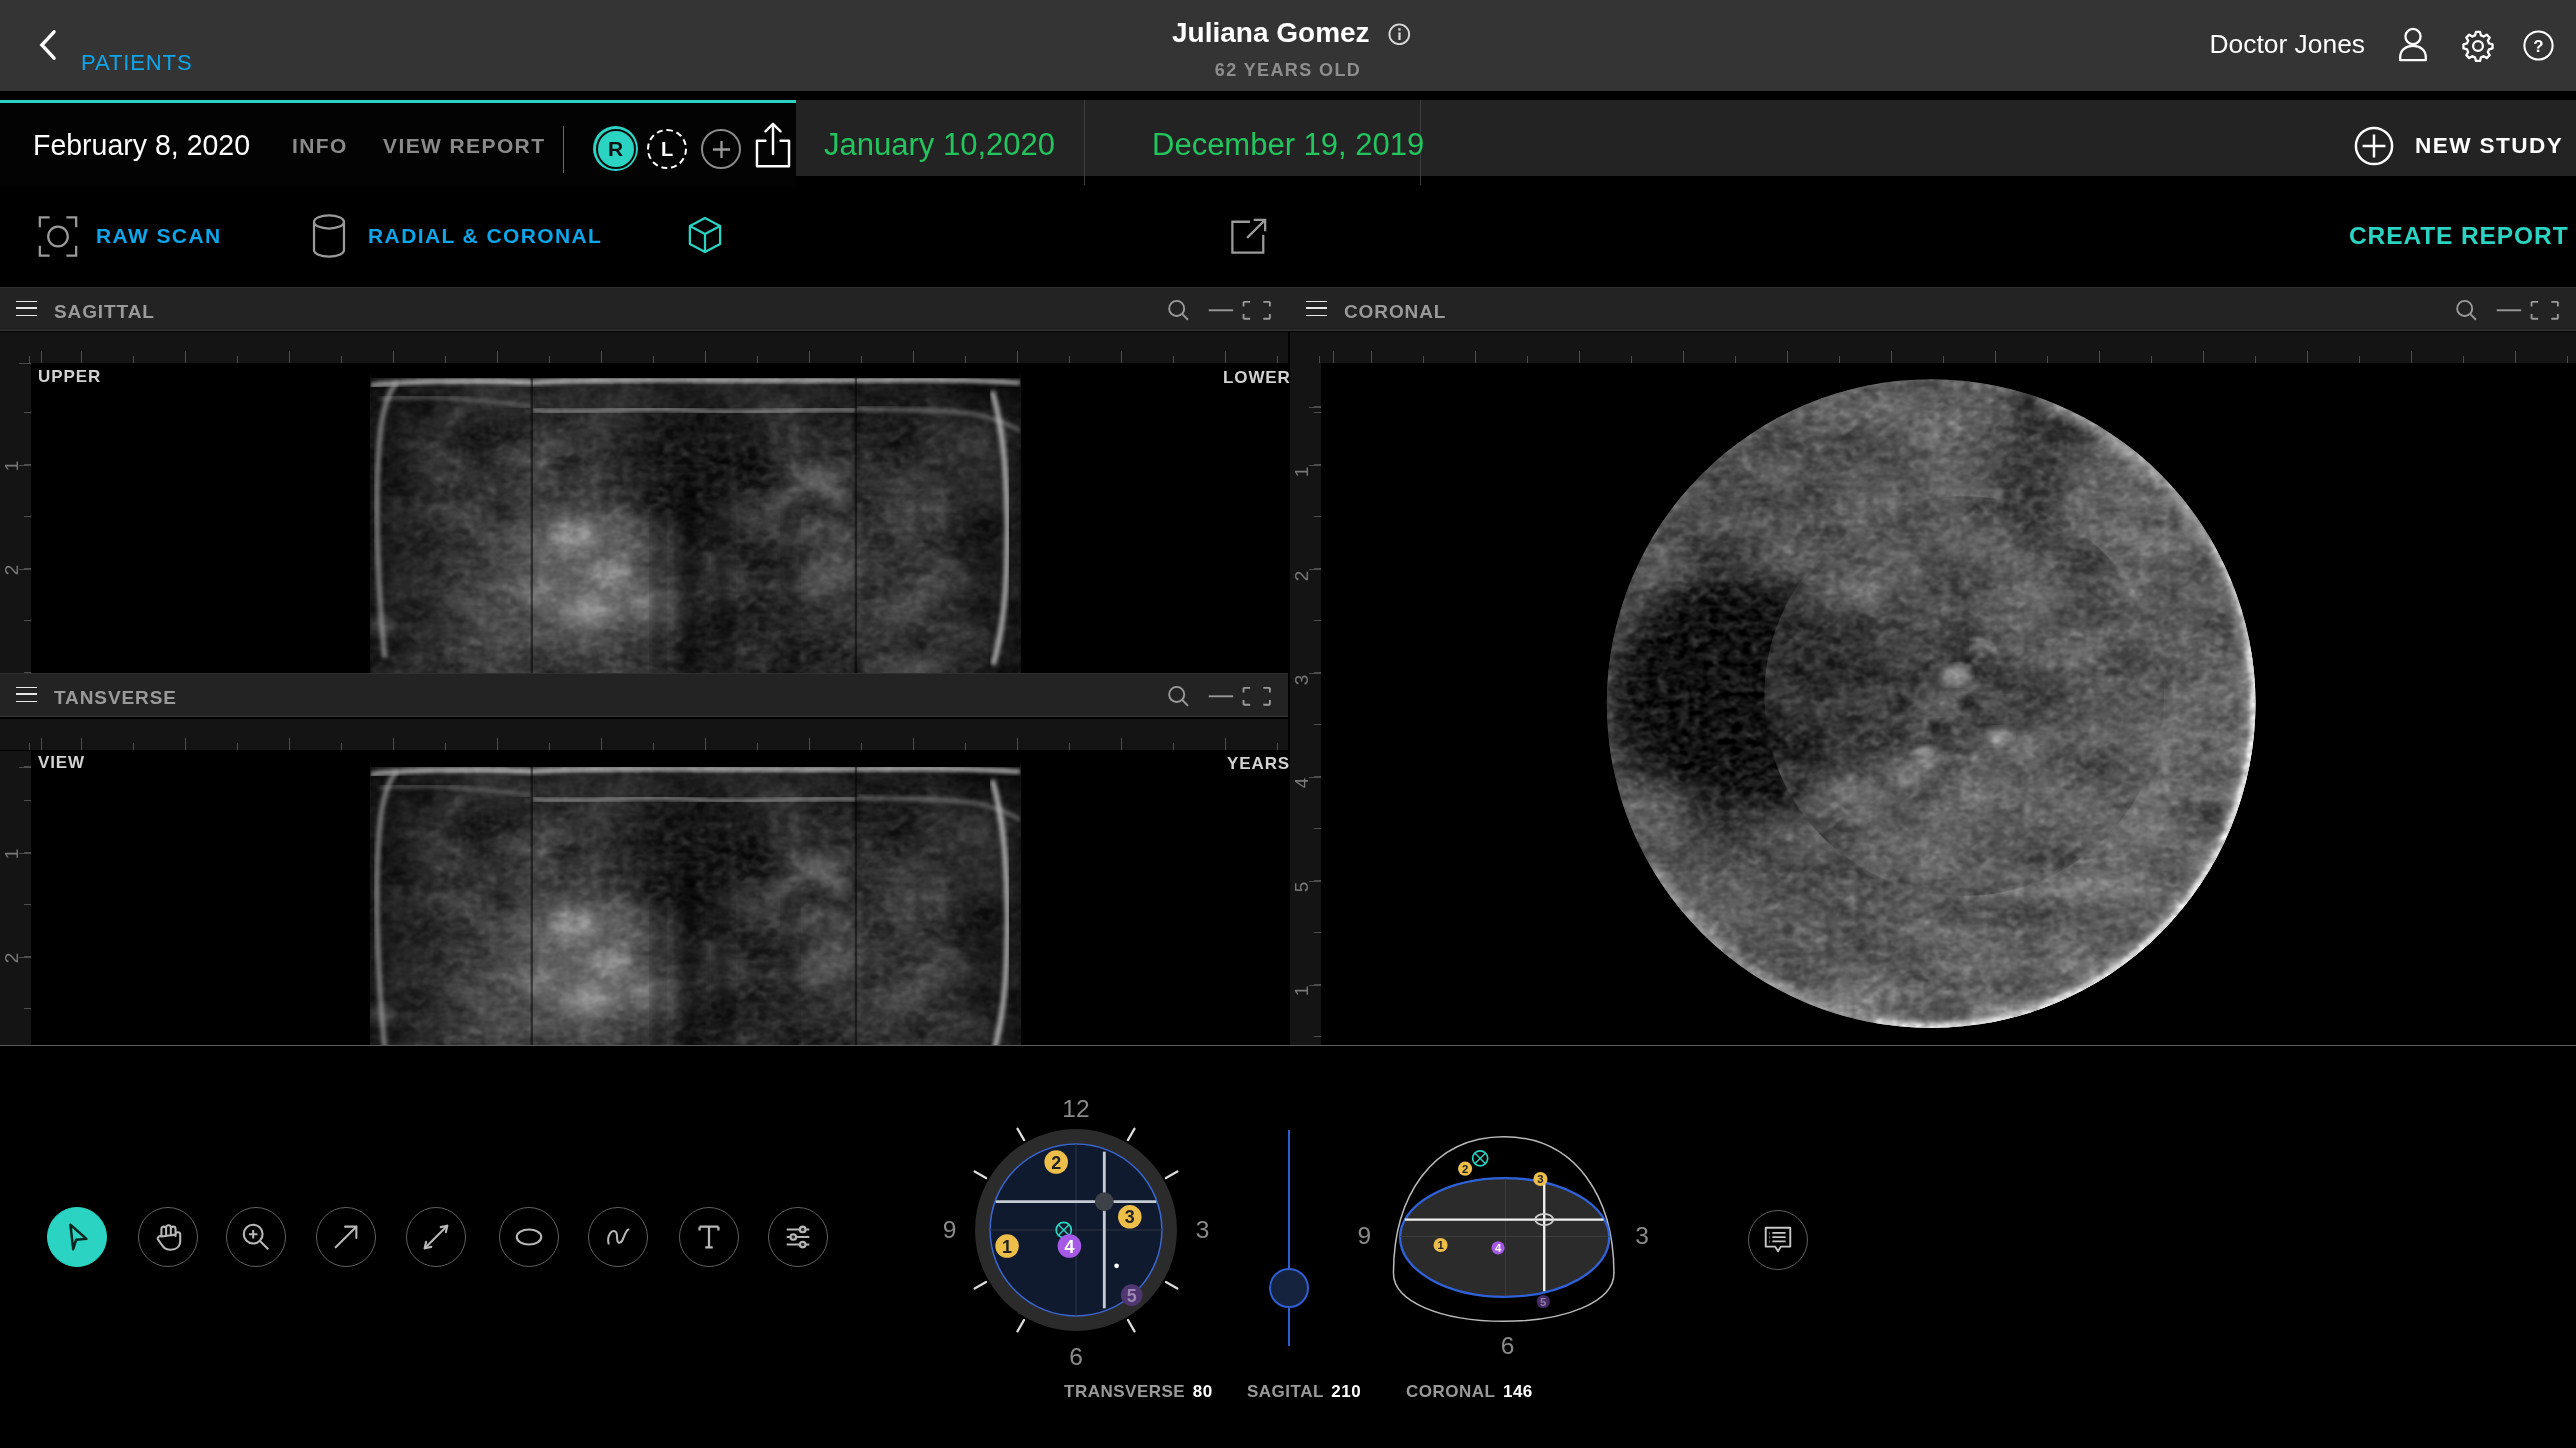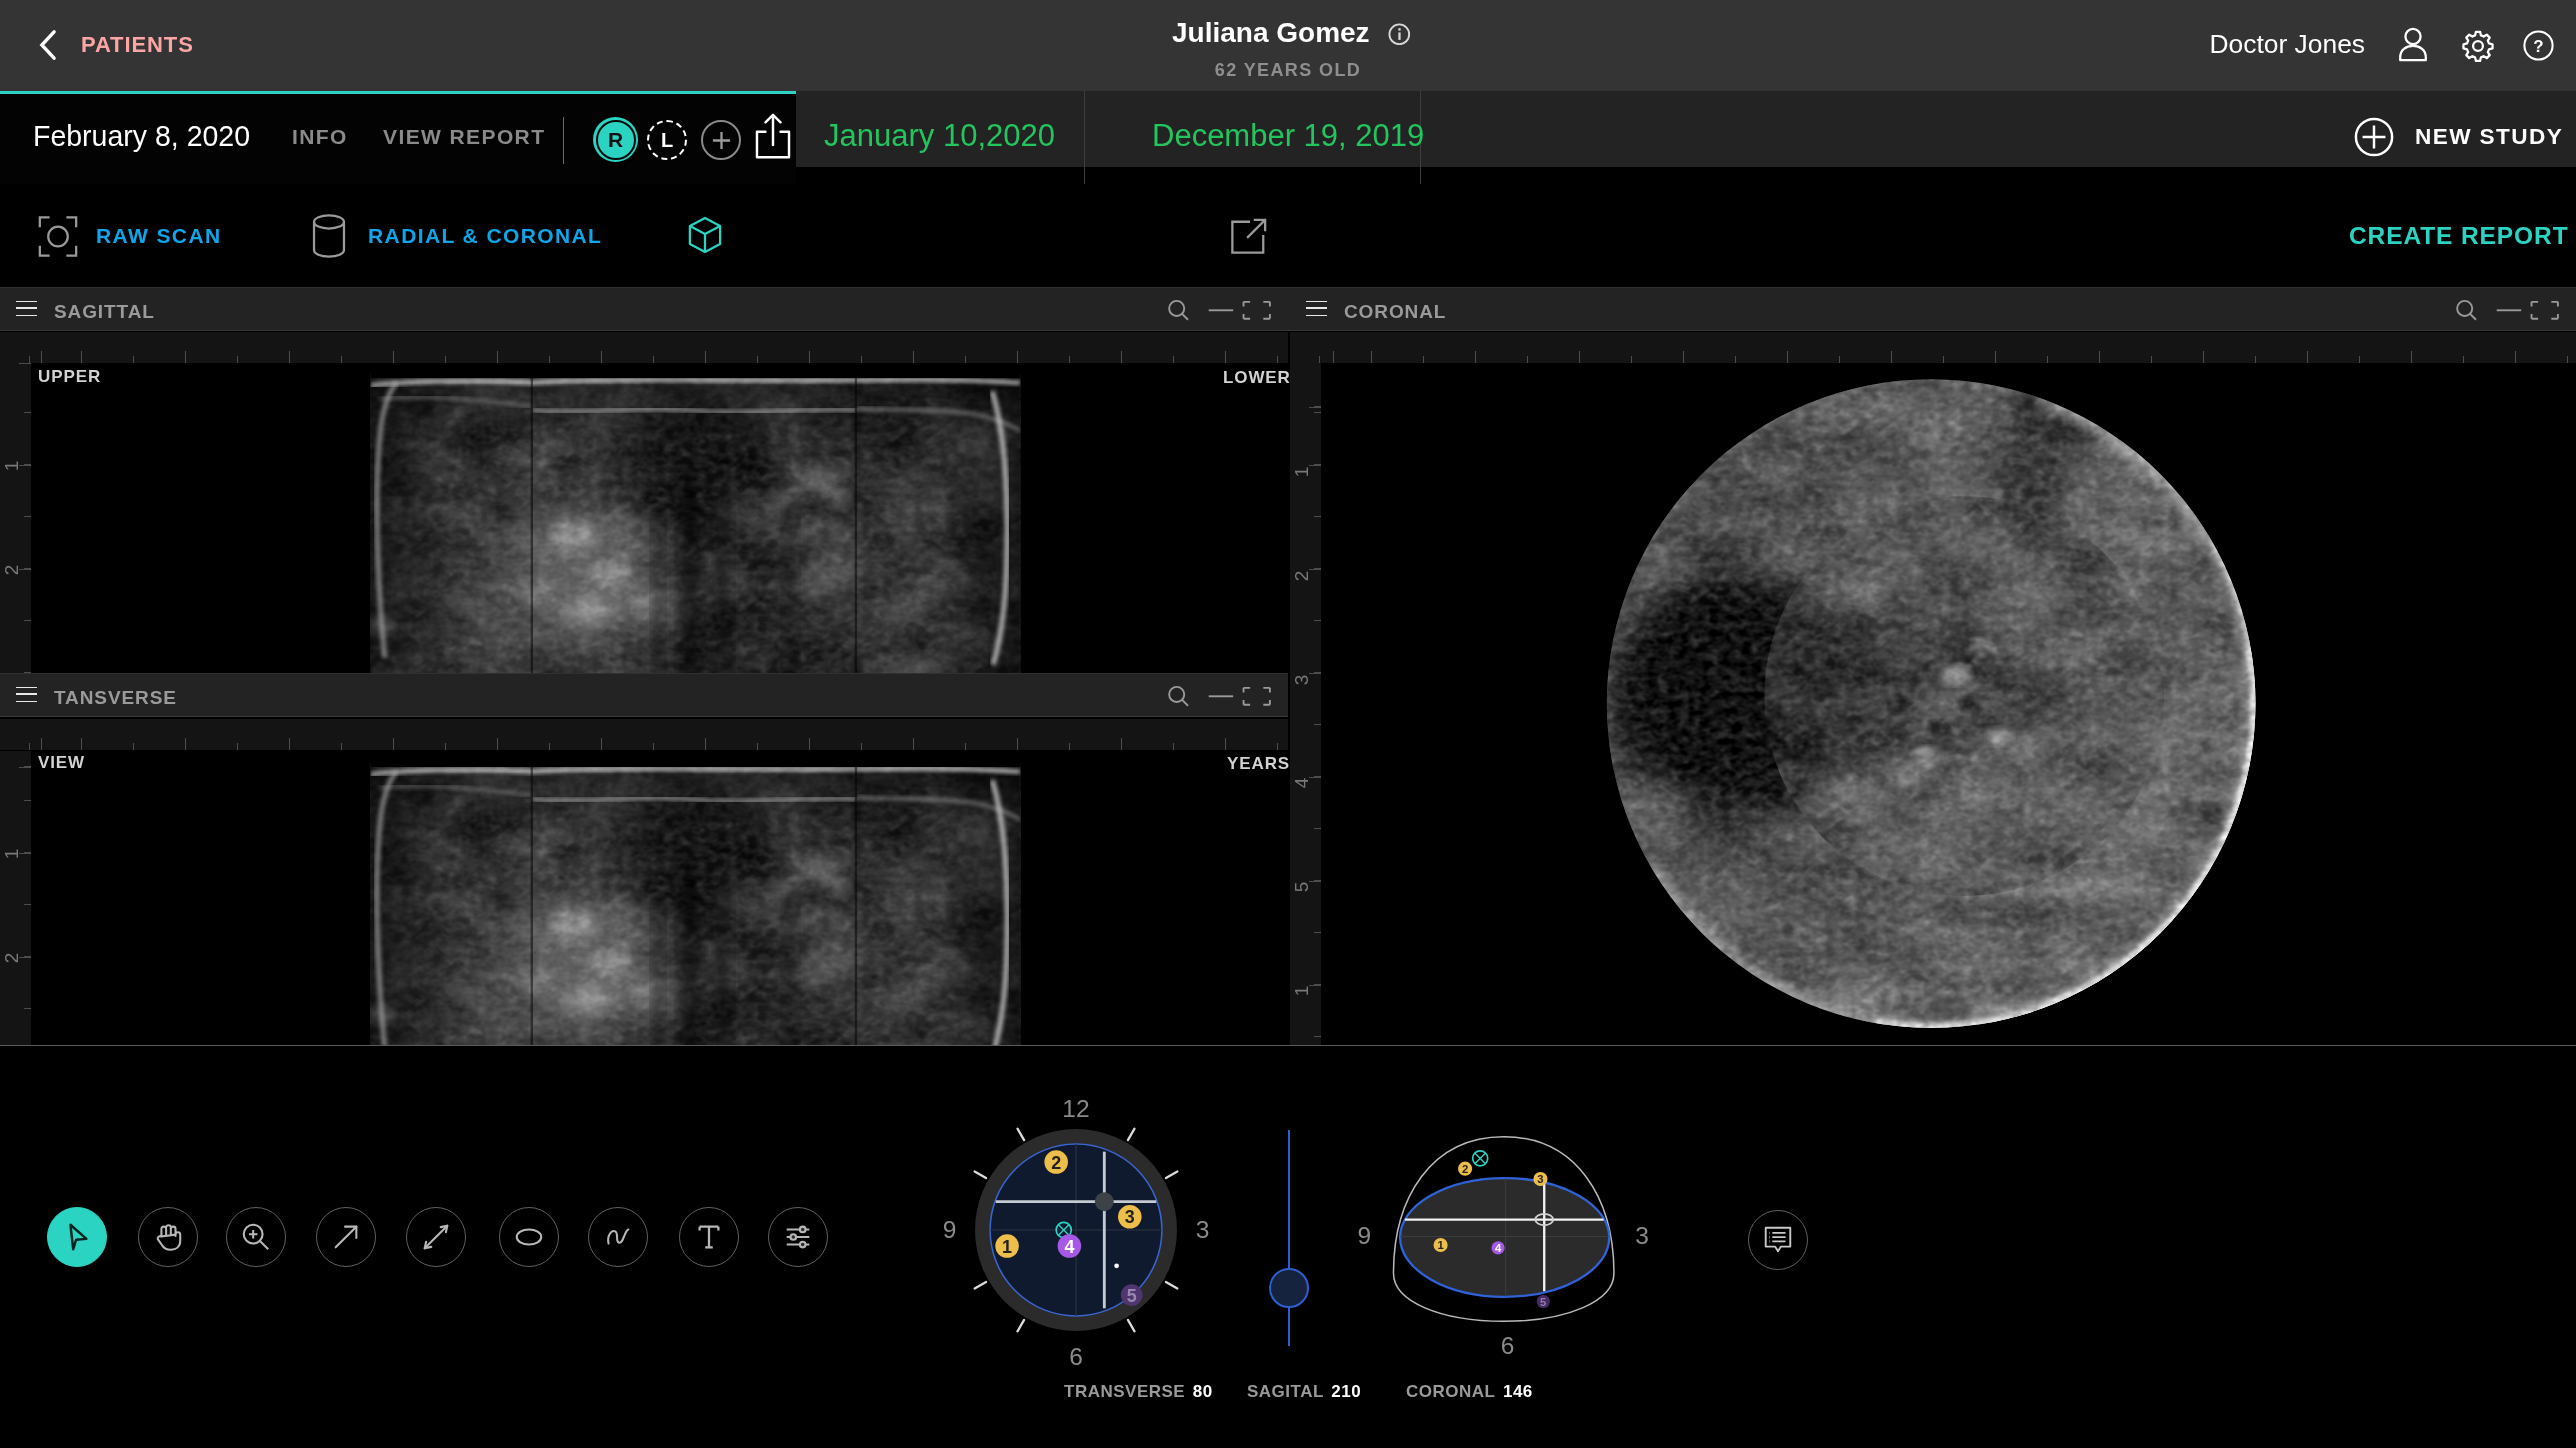--- a/index.html
+++ b/index.html
@@ -1,24 +1,24 @@
 <!DOCTYPE html>
 <html style="font-size:15px"><head><meta charset="utf-8"><style>
 *{margin:0;padding:0;box-sizing:border-box}
 html,body{background:#000}
 #app{position:relative;width:2576px;height:1448px;background:#000;overflow:hidden;font-family:"Liberation Sans",sans-serif;-webkit-font-smoothing:antialiased}
 .abs{position:absolute}
 
 #topbar{position:absolute;left:0;top:0;width:2576px;height:91px;background:#343434}
-#patients{position:absolute;left:81px;top:32px;font-size:22px;font-weight:700;letter-spacing:0.9px;color:#fca5a5}
+#patients{position:absolute;left:81px;top:50px;font-size:22px;font-weight:400;letter-spacing:0.9px;color:#0ea5e9}
 #title{position:absolute;left:1172px;top:17px;font-size:28px;font-weight:700;color:#fff}
 #age{position:absolute;left:1094px;top:60px;width:388px;text-align:center;font-size:18px;font-weight:600;letter-spacing:1.4px;color:#8e8e8e}
 #docjones{position:absolute;right:211px;top:29px;font-size:26.4px;font-weight:400;color:#fff}
 
-#tabbar{position:absolute;left:0;top:91px;width:2576px;height:76px;background:#232323}
+#tabbar{position:absolute;left:0;top:100px;width:2576px;height:76px;background:#232323}
 #activetab{position:absolute;left:0;top:0;width:796px;height:93px;background:#030303;border-top:3.8px solid #2bd4c2}
 #date1{position:absolute;left:33px;top:28px;font-size:30px;font-weight:300;color:#fff;transform:scaleX(0.95);transform-origin:0 0}
 .tabtxt{position:absolute;top:27px;font-size:31px;font-weight:300;color:#22c55e}
 .tablink{position:absolute;top:34px;font-size:21px;font-weight:700;letter-spacing:1.4px;color:#8a8a8a}
 #tabsep1{position:absolute;left:796px;top:0;width:289px;height:93px;border-right:0.9px solid #3e3e3e}
 #tabsep2{position:absolute;left:1085px;top:0;width:336px;height:93px;border-right:0.9px solid #3e3e3e}
 #vsep{position:absolute;left:563px;top:25.5px;height:47px;width:0.9px;background:#6a6a6a}
 .cbtn{position:absolute;border-radius:50%;display:flex;align-items:center;justify-content:center}
 #rbtn{left:593px;top:26.4px;width:45px;height:45px;background:#2bd4c2;border-radius:50%}
 #rbtn i{position:absolute;left:2.8px;top:2.8px;width:40px;height:40px;border:2.4px solid #0a0a0a;border-radius:50%}

